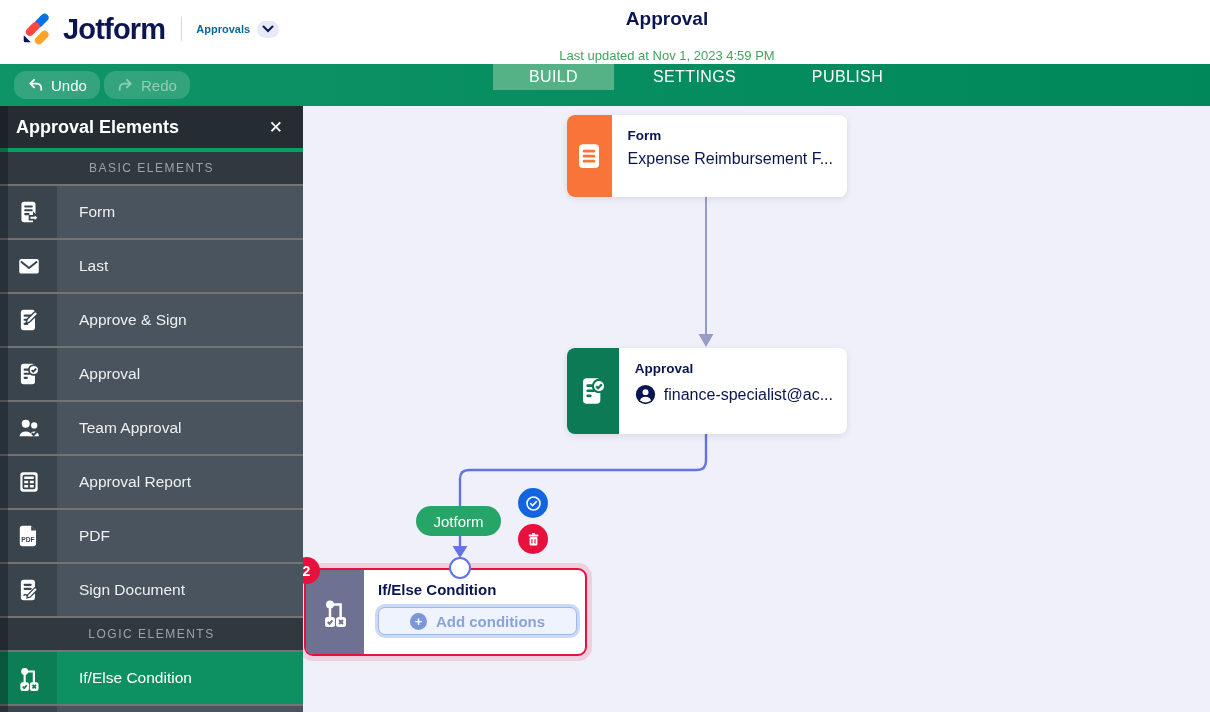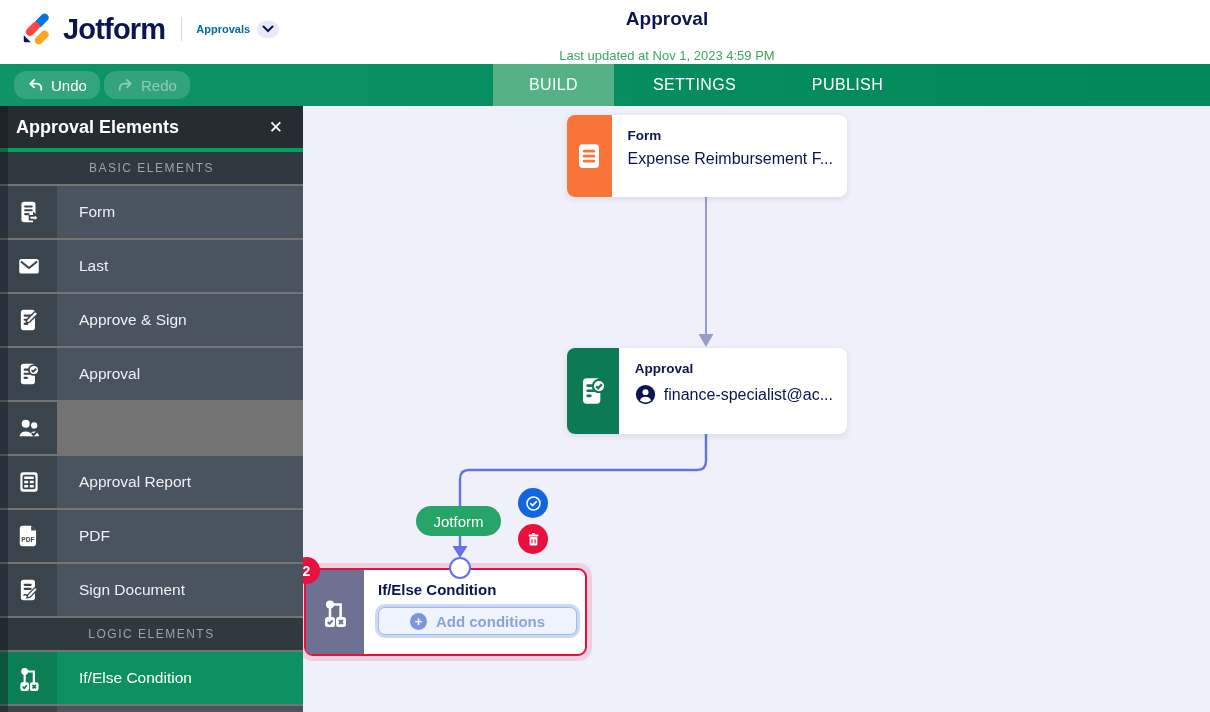--- a/index.html
+++ b/index.html
@@ -19,21 +19,21 @@
 
   
   .toolbar { position:absolute; left:0; top:64px; width:1210px; height:42px;
              background:linear-gradient(90deg,#0e9466,#00875a); }
   .tb-btn { position:absolute; top:7px; height:28px; border-radius:12px; background:rgba(255,255,255,0.16);
             color:#fff; font-size:15px; display:flex; align-items:center; gap:7px; padding:0 13px; cursor:pointer; }
   .tb-btn.undo { left:14px; }
   .tb-btn.redo { left:104px; }
   .tb-btn.redo > * { opacity:0.45; }
   .tabs { position:absolute; left:493px; top:0; height:42px; display:flex; }
-  .tab { height:42px; display:flex; align-items:center; justify-content:center; color:#fff;
+  .tab { height:26px; display:flex; align-items:center; justify-content:center; color:#fff;
          font-size:16px; letter-spacing:0.4px; cursor:pointer; }
   .tab.t0 { width:121px; } .tab.t1 { width:161px; } .tab.t2 { width:145px; }
   .tab.active { background:#55b286; }
 
   
   .sidebar { position:absolute; left:0; top:106px; width:303px; height:606px; background:#737373; }
   .sb-head { height:42px; background:#252d33; display:flex; align-items:center; padding:0 16px; }
   .sb-title { color:#fff; font-size:18px; font-weight:700; flex:1; }
   .sb-close { color:#fff; font-size:17px; cursor:pointer; padding:2px 4px; }
   .sb-underline { height:4px; background:#00a261; }
@@ -202,20 +202,21 @@
   <div class="sb-row">
     <div class="sb-ic">
       <svg width="26" height="26" viewBox="0 0 24 24">
         <circle cx="9" cy="8" r="3.7" fill="#fff"></circle>
         <path d="M3.2 19.6a5.9 5.3 0 0 1 11.6 0z" fill="#fff"></path>
         <circle cx="16.8" cy="9.6" r="2.9" fill="#fff"></circle>
         <path d="M12.6 19.6a4.3 4.3 0 0 1 8.6 0z" fill="#fff"></path>
         <path d="M14.6 16.8l1.7 1.7 3-3.2" stroke-width="1.8" class="inner-s"></path>
       </svg>
     </div>
+    <div class="sb-lb">Team Approval</div>
   </div>
 
   <div class="sb-row">
     <div class="sb-ic">
       <svg width="26" height="26" viewBox="0 0 24 24">
         <rect x="4" y="3" width="16" height="18" rx="2.5" fill="#fff"></rect>
         <rect x="6.8" y="6.2" width="10.4" height="11.6" rx="1" fill="none" stroke-width="1.6" class="inner-s"></rect>
         <path d="M6.8 10.1h10.4 M12 10.1v7.7 M6.8 14h10.4" stroke-width="1.6" class="inner-s"></path>
       </svg>
     </div>

